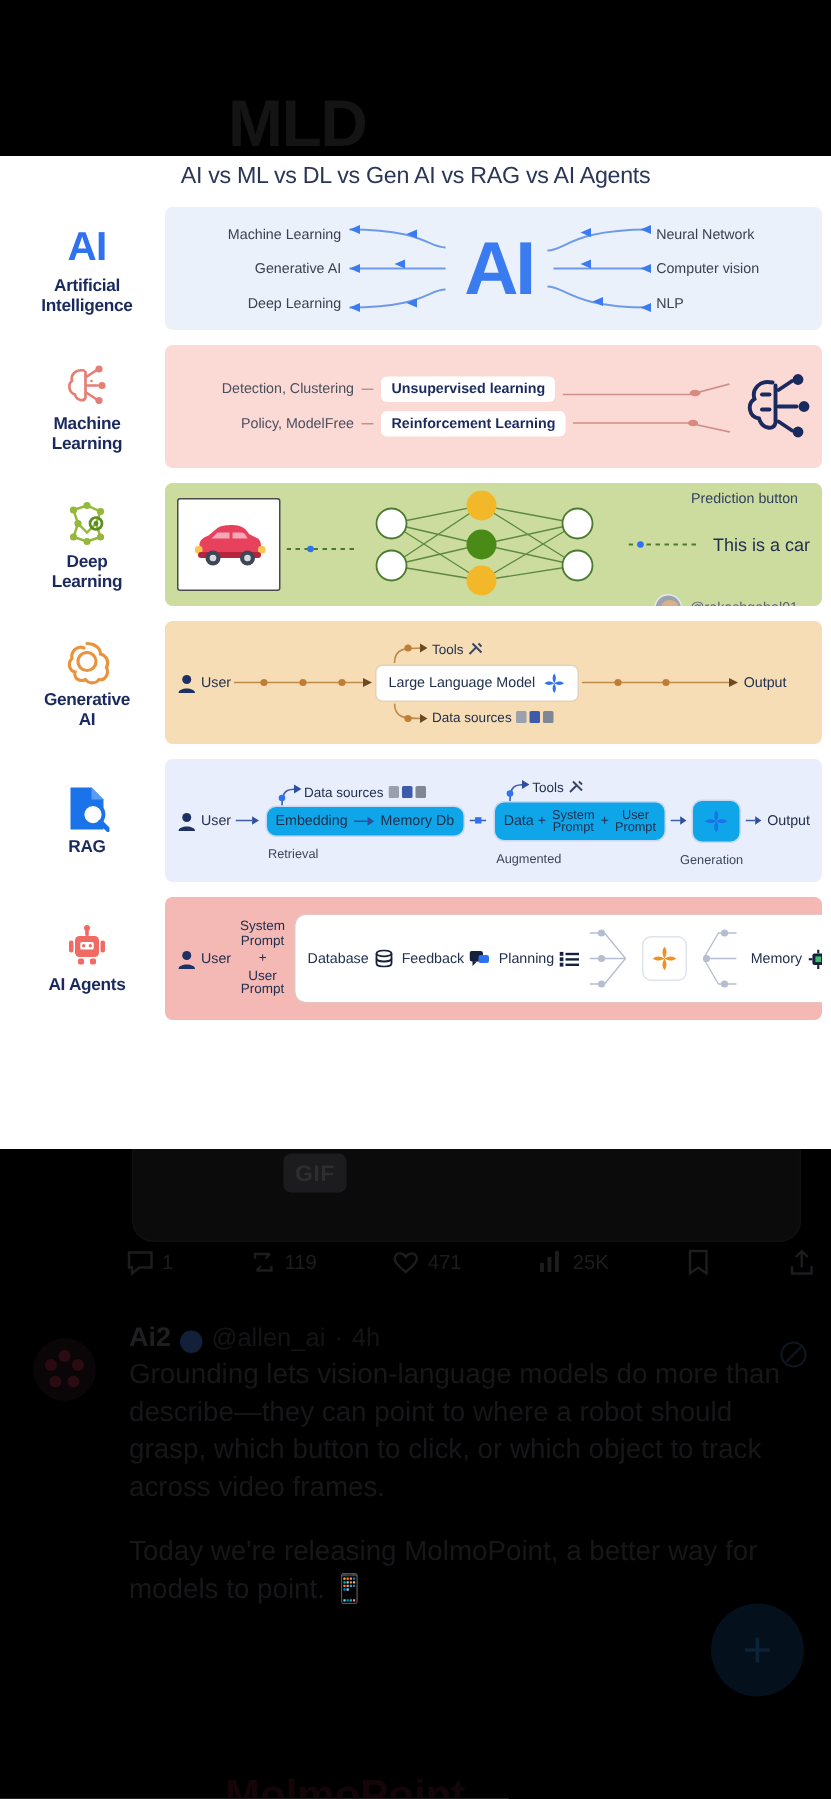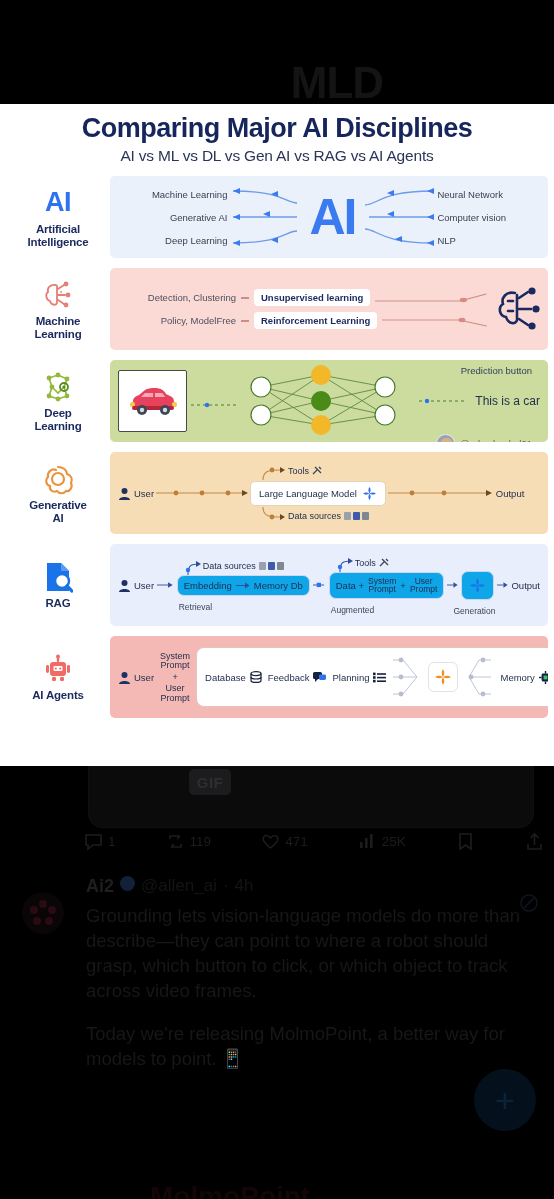--- a/index.html
+++ b/index.html
@@ -7,24 +7,23 @@
     width: 554px; height: 1199px;
     background: #000;
     font-family: "Liberation Sans", sans-serif;
     overflow: hidden;
   }
   .screen { position: relative; width: 554px; height: 1199px; background: #000; }
 
   
   .top-dark { position: absolute; left:0; top:0; width:554px; height:104px; background:#000; overflow:hidden; }
   .top-ghost {
-    position:absolute; left:162px; top:58px; width:350px; height:46px;
+    position:absolute; left:152px; top:58px; width:350px; height:46px;
     color:#141414; font-size:44px; font-weight:700; letter-spacing:-1px;
     font-family:"Liberation Sans", sans-serif;
-    text-align:center;
   }
 
   
   .info-card {
     position:absolute; left:0; top:104px; width:554px; height:662px;
     background:#ffffff;
   }
   .info-title {
     text-align:center; color:#16265c; font-weight:bold;
     font-size:27px; letter-spacing:-0.5px; margin-top:10px; line-height:1.05;
@@ -140,21 +139,21 @@
 
   .actions { position:absolute; left:84px; top:58px; width:460px; height:34px;
              display:flex; align-items:center; justify-content:space-between; }
   .action { display:flex; align-items:center; gap:5px; color:#1d1d20; font-size:13.5px; }
   .action svg { display:block; }
 
   .post { position:absolute; left:0; top:110px; width:554px; }
   .post-av { position:absolute; left:22px; top:16px; width:42px; height:42px; border-radius:50%;
              background:#0a0507; display:flex; align-items:center; justify-content:center; }
   .post-body { margin-left:86px; margin-right:14px; }
-  .post-head { display:flex; align-items:flex-start; gap:6px; height:26px; }
+  .post-head { display:flex; align-items:flex-end; gap:6px; height:26px; }
   .p-name { color:#1f1f22; font-weight:bold; font-size:18px; }
   .p-handle { color:#141417; font-size:17px; }
   .verified { width:15px; height:15px; border-radius:50%; background:#12203a; position:relative; }
   .p-more { position:absolute; right:16px; top:18px; color:#10161f; font-size:15px; }
   .p-text { color:#17171a; font-size:18.5px; line-height:1.35; margin-top:2px; }
   .p-text p { margin-bottom:18px; }
   .fab { position:absolute; right:18px; bottom:68px; width:62px; height:62px; border-radius:50%;
          background:#04111d; color:#0c2236; font-size:34px; display:flex;
          align-items:center; justify-content:center; }
   .bottom-ghost { position:absolute; left:150px; bottom:-14px; color:#140608;
@@ -163,21 +162,20 @@
 </head>
 <body>
 
 <div class="screen">
 
   <div class="top-dark">
     <div class="top-ghost">MLD</div>
   </div>
 
   <div class="info-card">
-    <div class="info-title">Comparing Major AI Disciplines</div>
     <div class="info-sub">AI vs ML vs DL vs Gen AI vs RAG vs AI Agents</div>
 
     <div class="rows">
 
       <div class="row">
         <div class="row-label">
           <div class="ic">
             <span class="ai-glyph">AI</span>
           </div>
           <div class="lbl">

